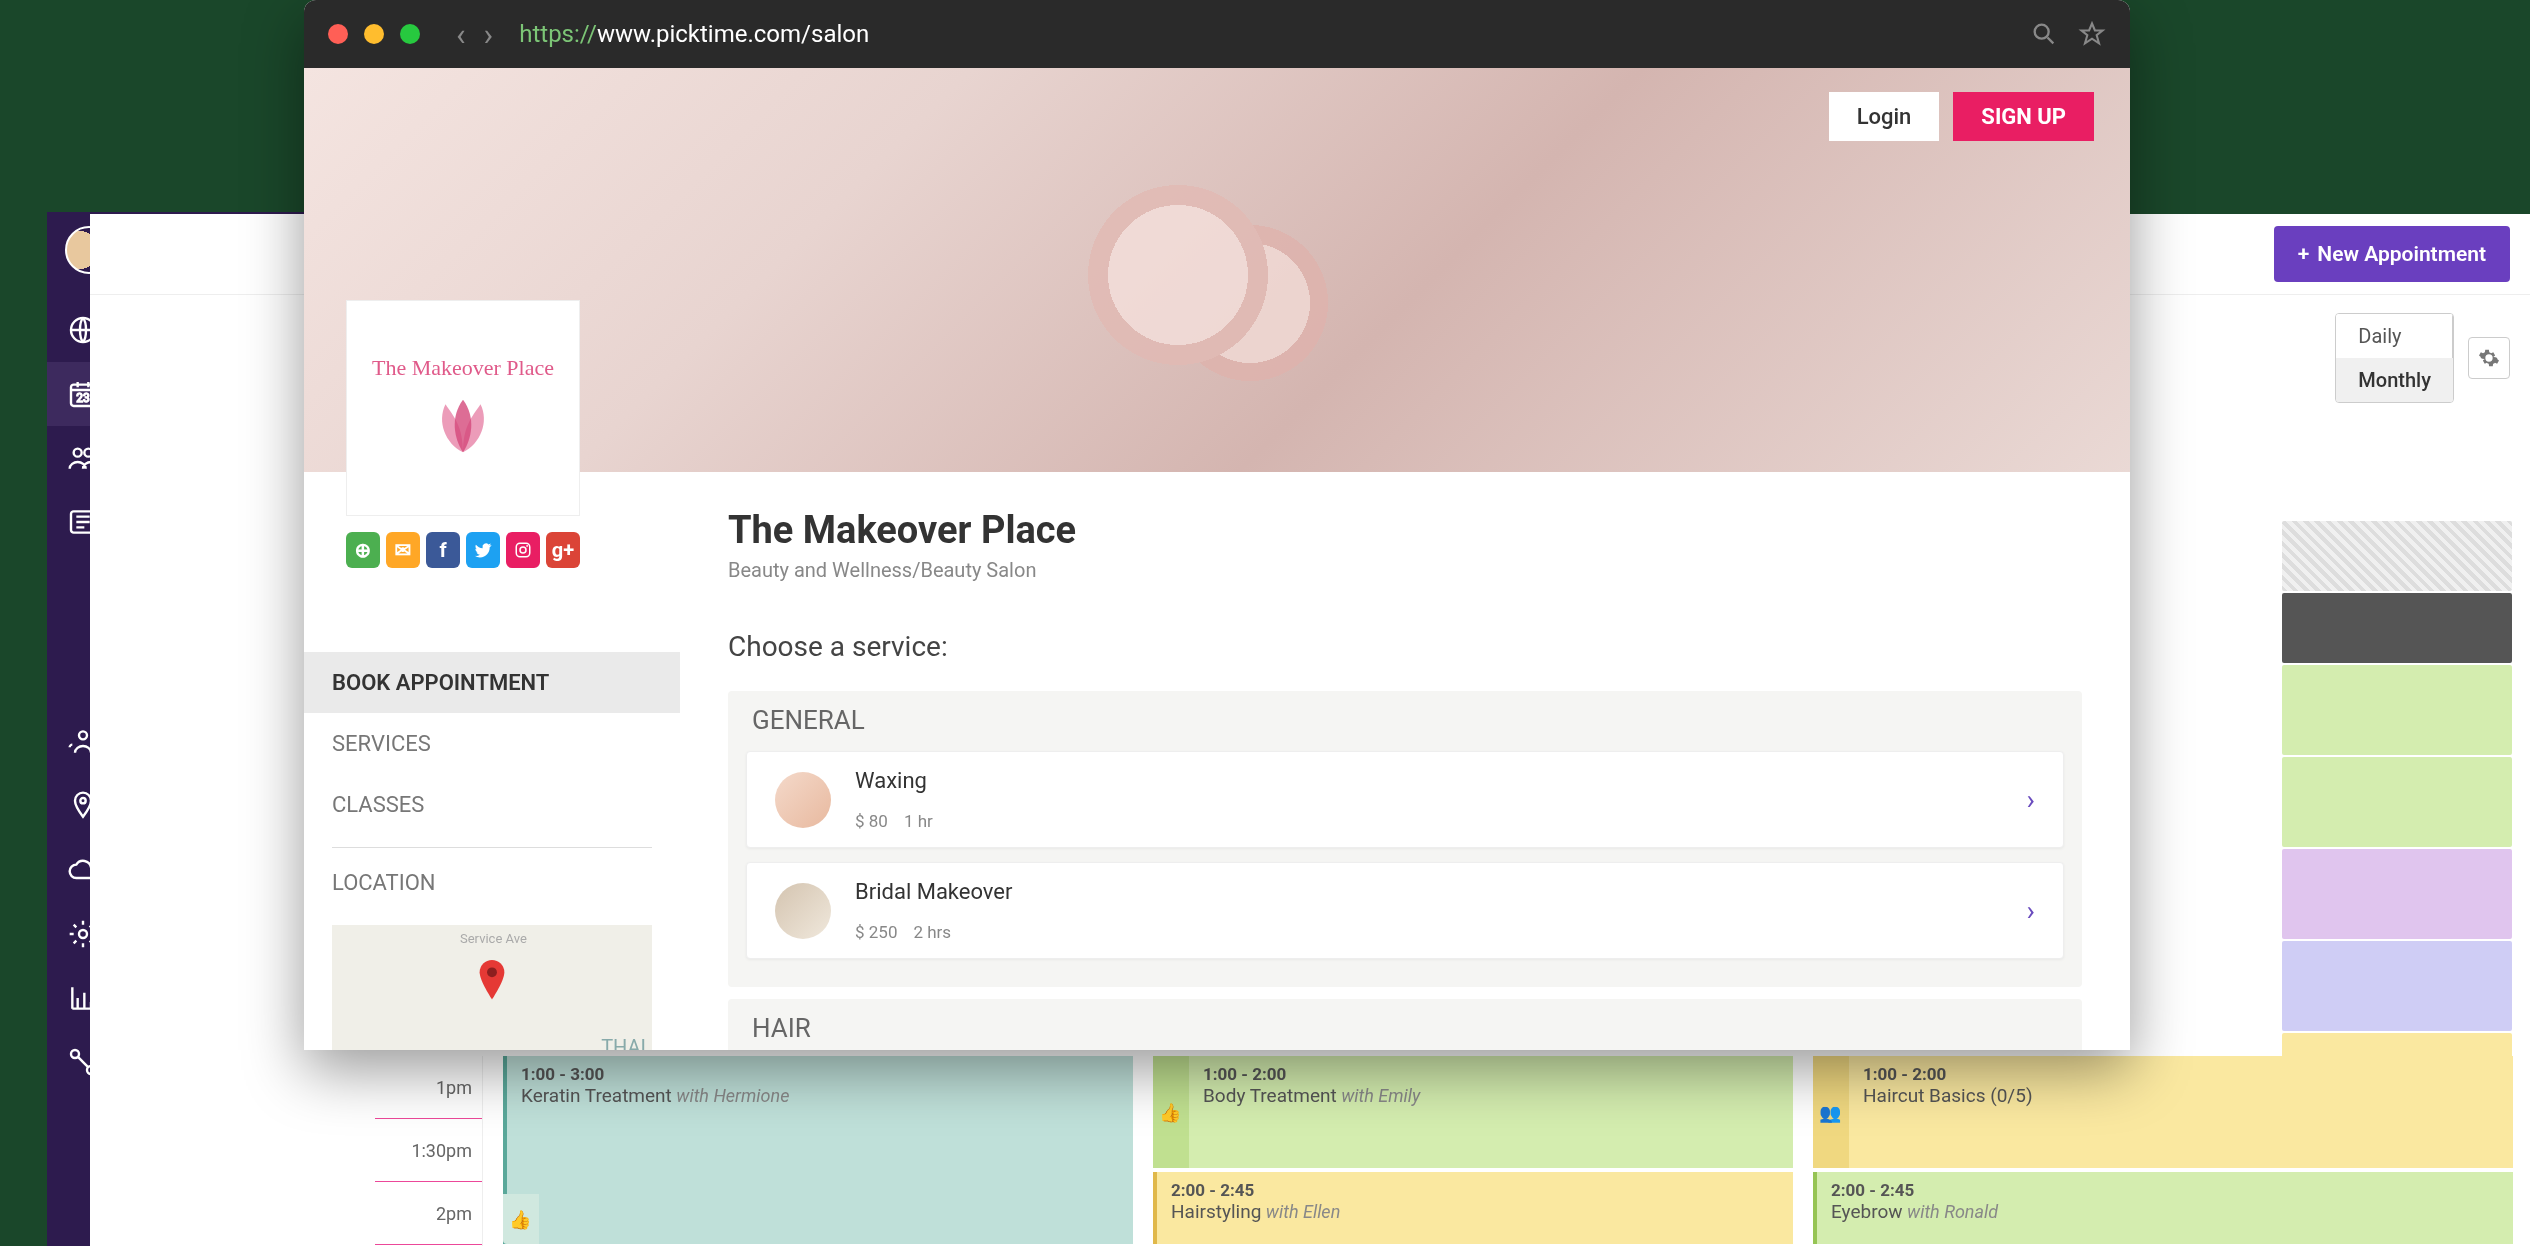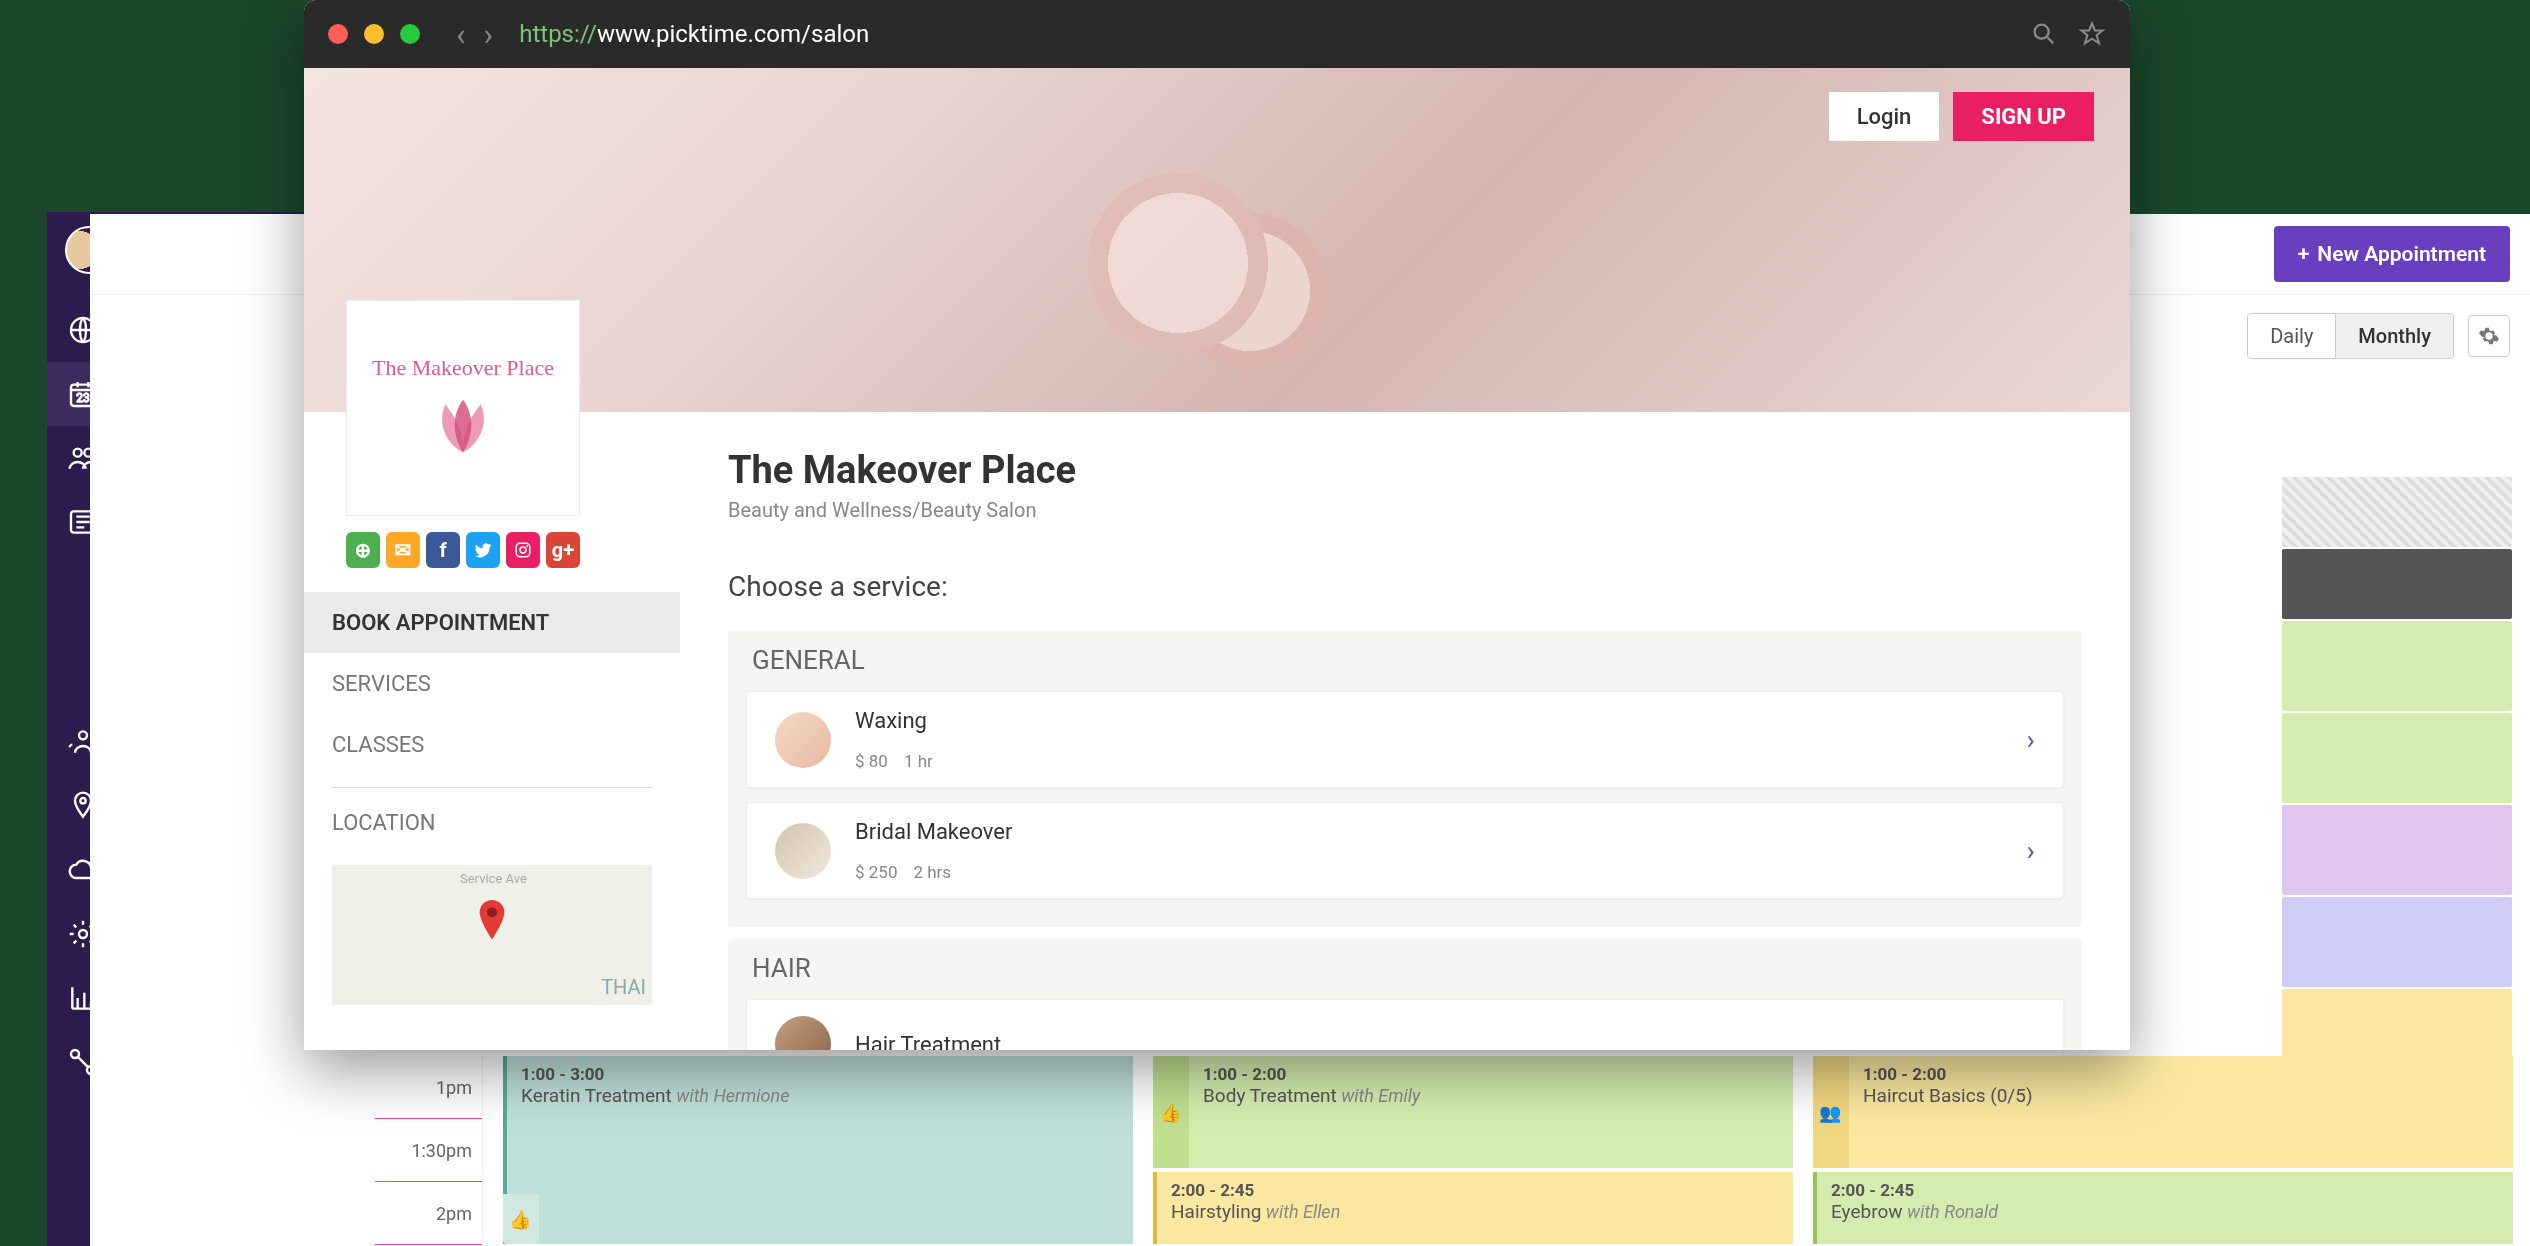--- a/index.html
+++ b/index.html
@@ -50,21 +50,21 @@
 .tl.red { background: #ff5f56; }
 .tl.yellow { background: #ffbd2e; }
 .tl.green { background: #27c93f; }
 .nav-arrows { display: flex; gap: 18px; color: #888; font-size: 32px; margin-left: 20px; }
 .url-bar { flex: 1; display: flex; align-items: center; color: #fff; font-size: 24px; margin-left: 10px; }
 .url-bar .proto { color: #7cc576; }
 .browser-actions { display: flex; gap: 20px; color: #888; }
 .browser-actions svg { width: 28px; height: 28px; fill: #888; }
 
 .banner {
-  height: 344px;
+  height: 404px;
   background: linear-gradient(135deg, #f4e4e0 0%, #e8d4d0 30%, #d4b5b0 60%, #ead9d5 100%);
   position: relative;
   display: flex;
   justify-content: flex-end;
   align-items: flex-start;
   padding: 24px 36px;
 }
 .banner::before {
   content: "";
   position: absolute;
@@ -124,21 +124,21 @@
   position: absolute;
   right: 0px; top: 214px;
   width: 2440px;
   height: 1032px;
   background: #fff;
   z-index: 2;
 }
 .cal-header { display: flex; justify-content: flex-end; align-items: center; padding: 12px 20px; border-bottom: 1px solid #eee; gap: 18px; }
 .new-appt-btn { background: #6a3fbf; color: #fff; padding: 16px 24px; font-size: 21px; font-weight: 600; border: none; border-radius: 4px; cursor: pointer; display: flex; align-items: center; gap: 8px; }
 .cal-toolbar { display: flex; justify-content: flex-end; padding: 18px 20px; gap: 14px; align-items: center;}
-.viewseg { display:flex; border: 1px solid #ccc; border-radius: 4px; overflow: hidden;}
+.viewseg { display:flex; border: 1px solid #ccc; border-radius: 4px; overflow: hidden; flex-direction: column;}
 .seg { padding: 10px 22px; font-size: 20px; color: #555; background: #fff; cursor: pointer; border-right: 1px solid #ccc; }
 .seg:last-child { border-right: none;}
 .seg.active { background: #f0f0f0; color: #333; font-weight: 500; }
 .gear { width: 42px; height: 42px; border: 1px solid #ccc; border-radius: 4px; display: flex; align-items: center; justify-content: center; color: #777; cursor: pointer; }
 .cal-grid { position: relative; height: 760px; }
 .cal-block { position: absolute; right: 18px; width: 230px; border-radius: 2px; }
 .b1 { top: 100px; height: 70px; background: repeating-linear-gradient(45deg, #ddd, #ddd 4px, #f0f0f0 4px, #f0f0f0 8px); }
 .b2 { top: 172px; height: 70px; background: #555; }
 .b3 { top: 244px; height: 90px; background: #d4edaf; }
 .b4 { top: 336px; height: 90px; background: #d4edaf; }

